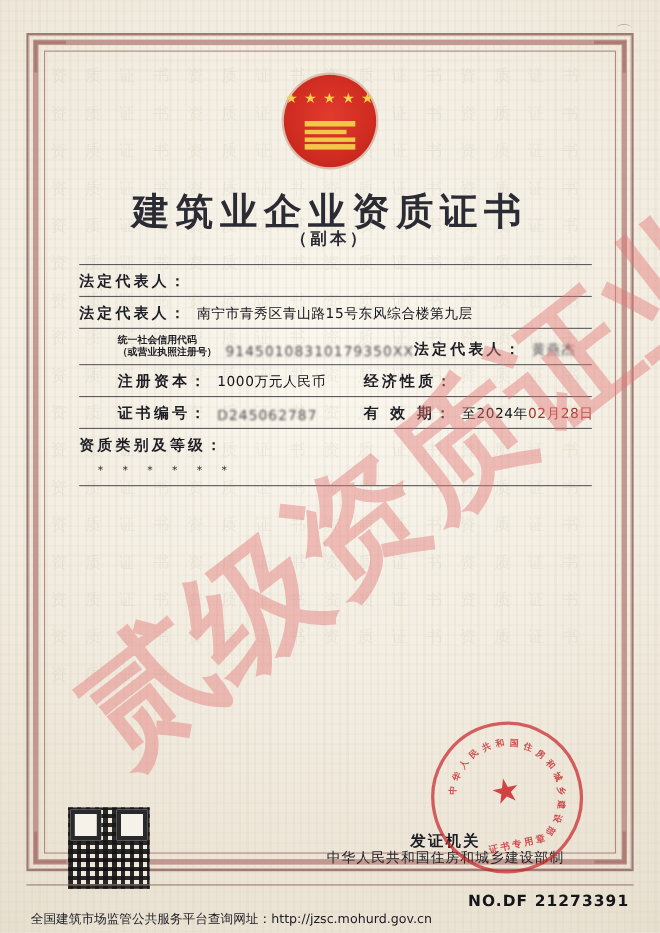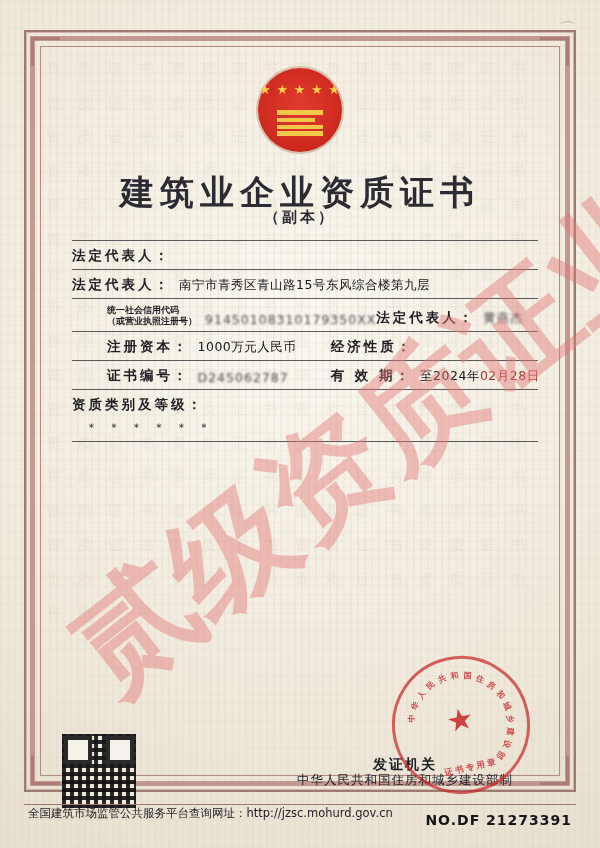--- a/index.html
+++ b/index.html
@@ -178,21 +178,21 @@
   .qr::before{left:2px;top:2px;}
   .qr::after{right:2px;top:2px;}
 
   .footer{
     position:absolute;left:0;right:0;bottom:10px;height:34px;
   }
   .footer-line{
     position:absolute;left:24px;right:24px;top:0;height:1px;background:#9e7a73;
   }
   .footer-left{
-    position:absolute;left:28px;top:2px;font-size:11.5px;color:#1d1d24;
+    position:absolute;left:28px;top:24px;font-size:11.5px;color:#1d1d24;
     font-family:"DejaVu Sans",sans-serif;
   }
   .footer-right{
     position:absolute;right:28px;top:8px;font-size:14px;font-weight:bold;color:#15151a;
     letter-spacing:1px;font-family:"DejaVu Sans",sans-serif;
   }
   .curl{
     position:absolute;right:24px;top:18px;font-size:17px;color:#b9a697;
   }
 </style>

